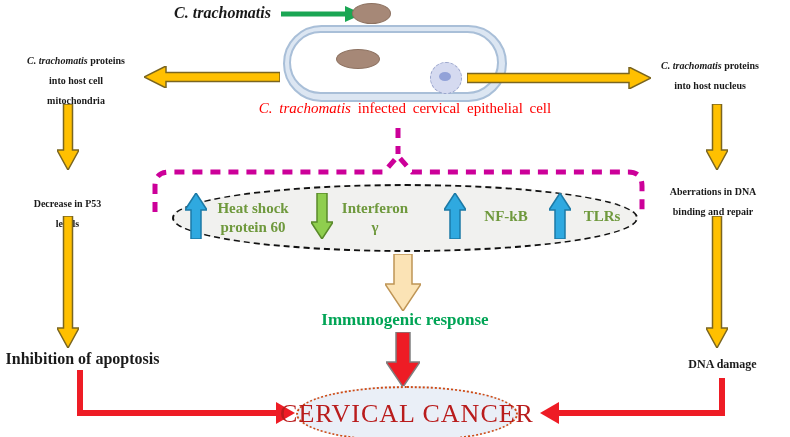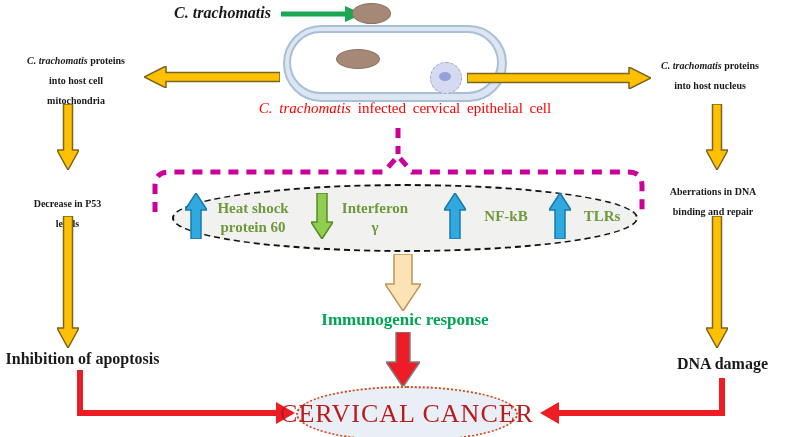--- a/index.html
+++ b/index.html
@@ -76,21 +76,21 @@
   <div class="abs txt" style="left:0px;top:349px;width:165px;font-size:16px;">Inhibition of apoptosis</div>
 
   <div class="abs txt" style="left:630px;top:56px;width:160px;">
     <span class="italic">C. trachomatis</span><span> proteins</span><br>
     <span>into host nucleus</span>
   </div>
   <div class="abs txt" style="left:628px;top:182px;width:170px;">
     <span>Aberrations in DNA</span><br>
     <span>binding and repair</span>
   </div>
-  <div class="abs txt" style="left:655px;top:354px;width:135px;font-size:16px;">DNA damage</div>
+  <div class="abs txt" style="left:655px;top:354px;width:135px;font-size:12px;">DNA damage</div>
 
   <svg class="abs" style="left:57px;top:104px;" width="22" height="66" viewBox="0 0 22 66">
     <polygon points="6.5,0 15.5,0 15.5,46 22,46 11,66 0,46 6.5,46" fill="#FFC000" stroke="#7a6520" stroke-width="1.5"></polygon>
   </svg>
   <svg class="abs" style="left:57px;top:216px;" width="22" height="132" viewBox="0 0 22 132">
     <polygon points="6.5,0 15.5,0 15.5,112 22,112 11,132 0,112 6.5,112" fill="#FFC000" stroke="#7a6520" stroke-width="1.5"></polygon>
   </svg>
 
   <svg class="abs" style="left:706px;top:104px;" width="22" height="66" viewBox="0 0 22 66">
     <polygon points="6.5,0 15.5,0 15.5,46 22,46 11,66 0,46 6.5,46" fill="#FFC000" stroke="#7a6520" stroke-width="1.5"></polygon>

